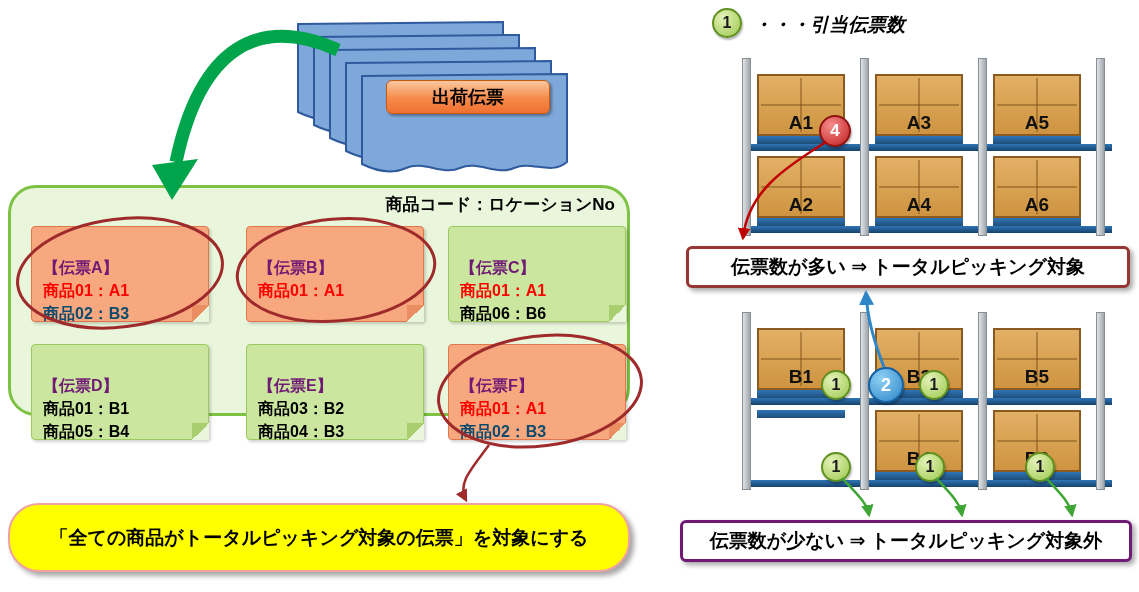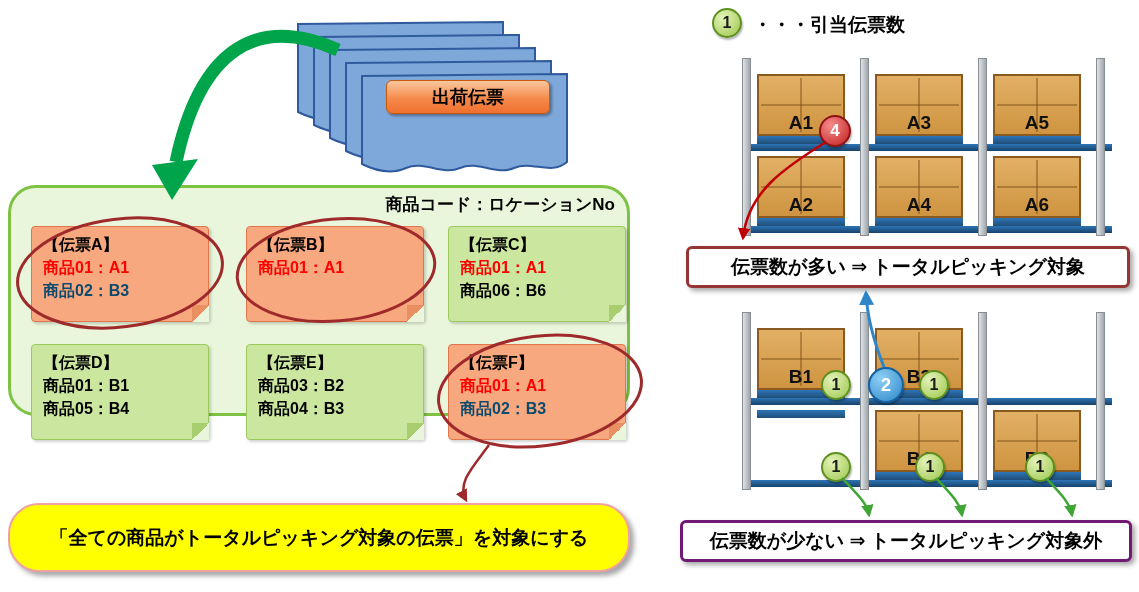--- a/index.html
+++ b/index.html
@@ -18,34 +18,34 @@
   .slip-container{position:absolute;left:8px;top:185px;width:622px;height:231px;z-index:2;
     background:#EAF6DC;border:3px solid #7DC242;border-radius:28px;box-sizing:border-box;}
   .container-header{position:absolute;right:12px;top:5px;font-size:17px;font-weight:bold;color:#000;}
 
   .note{position:absolute;width:178px;height:96px;border-radius:4px;box-sizing:border-box;
     padding:6px 11px;box-shadow:2px 2px 3px rgba(0,0,0,.18);}
   .note.salmon{background:#F8A87E;border:1px solid #E0764C;--fold:#E98F62;}
   .note.green{background:#CBE79F;border:1px solid #9CC95E;--fold:#A8CE70;}
   .note .fold{position:absolute;right:-1px;bottom:-1px;width:17px;height:17px;
     background:linear-gradient(to top left,#EAF6DC 50%,var(--fold) 50%);}
-  .note-title{font-size:16px;font-weight:bold;color:#000000;line-height:1.45;}
+  .note-title{font-size:16px;font-weight:bold;color:#701a75;line-height:1.45;margin-top:23px;}
   .note-line{font-size:16px;font-weight:bold;line-height:1.45;color:#000;}
   .note-line[data-color="red"]{color:#FF0000;}
   .note-line[data-color="blue"]{color:#0c4a6e;}
   .note-line[data-color="black"]{color:#000;}
 
   .conclusion{position:absolute;left:8px;top:503px;width:622px;height:69px;z-index:2;
     background:#FFFF00;border:2px solid #F1A1A1;border-radius:31px;box-sizing:border-box;
     box-shadow:4px 4px 5px rgba(0,0,0,.35);
     display:flex;align-items:center;justify-content:center;font-size:19px;font-weight:bold;color:#000;}
 
   
   .legend-label{position:absolute;left:753px;top:10px;z-index:2;font-size:19px;font-weight:bold;
-    line-height:30px;color:#000;}
+    line-height:30px;color:#000;font-style:italic;}
 
   .rack{position:absolute;width:372px;height:178px;z-index:2;}
   .post{position:absolute;top:0;width:9px;height:178px;box-sizing:border-box;z-index:2;
     background:linear-gradient(90deg,#E0E3E6,#9FA6AC);border:1px solid #878E94;}
   .beam{position:absolute;left:2px;width:368px;height:7px;z-index:1;
     background:linear-gradient(180deg,#2E75B6,#17426B);}
   .unit{position:absolute;width:88px;z-index:3;}
   .carton{position:relative;width:88px;height:62px;box-sizing:border-box;
     background:linear-gradient(180deg,#E2B066,#CE9440);border:2px solid #8A5A20;
     display:flex;align-items:flex-end;justify-content:center;}
@@ -195,20 +195,26 @@
           <span class="box-label">B1</span>
         </div>
       <div class="pallet"></div>
     </div>
     <div class="unit" style="left:133px;top:16px">
       <div class="carton">
           <span class="box-label">B3</span>
         </div>
       <div class="pallet"></div>
     </div>
+    <div class="unit" style="left:251px;top:16px">
+      <div class="carton">
+          <span class="box-label">B5</span>
+        </div>
+      <div class="pallet"></div>
+    </div>
     <div class="unit" style="left:15px;top:98px">
       <div class="pallet"></div>
     </div>
     <div class="unit" style="left:133px;top:98px">
       <div class="carton">
           <span class="box-label">B4</span>
         </div>
       <div class="pallet"></div>
     </div>
     <div class="unit" style="left:251px;top:98px">

